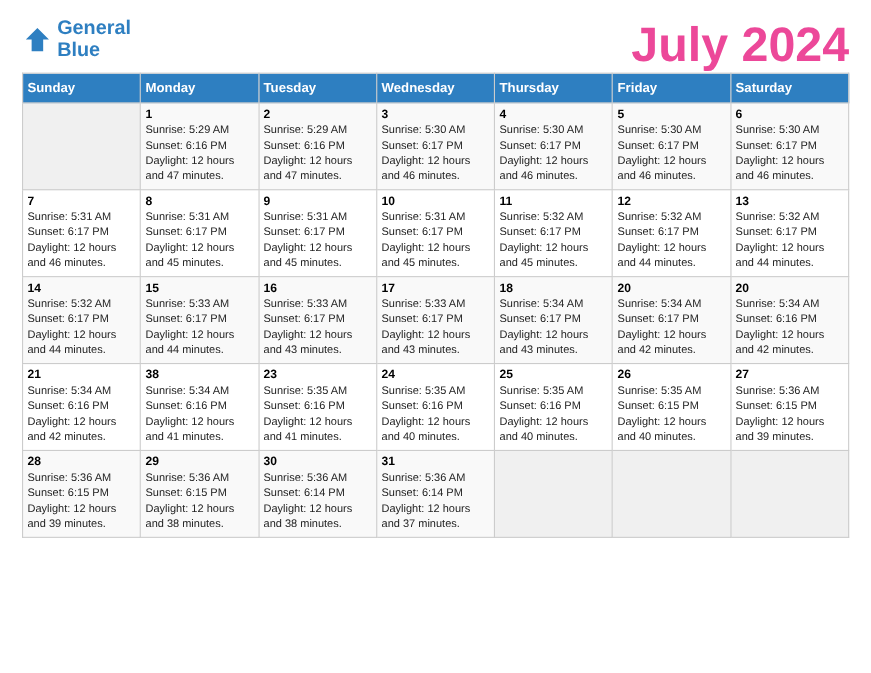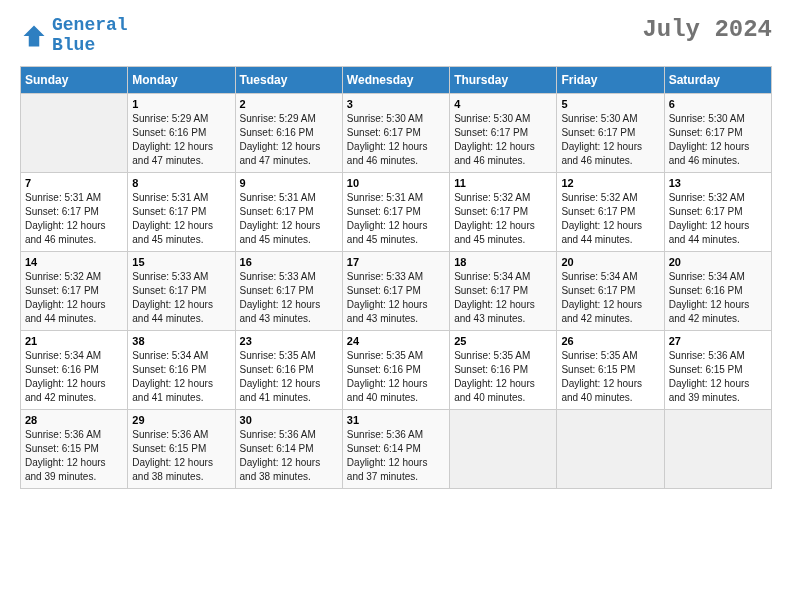--- a/index.html
+++ b/index.html
@@ -7,22 +7,21 @@
       font-family: Arial, sans-serif;
       background: #fff;
       width: 792px;
       min-height: 612px;
       padding: 16px 20px;
     }
     .header-area {
       display: flex;
       justify-content: space-between;
       align-items: flex-start;
-      margin-bottom: 10px;
-      font-family: Liberation Mono, monospace;
+      margin-bottom: 0;
     }
     .logo {
       display: flex;
       align-items: center;
       gap: 4px;
     }
     .logo-text {
       font-size: 18px;
       font-weight: bold;
       color: #1a3a5c;
@@ -32,23 +31,23 @@
       color: #2e7fc1;
     }
     .logo-icon {
       width: 28px;
       height: 28px;
     }
     .title-area {
       text-align: right;
     }
     .main-title {
-      font-size: 24px;
+      font-size: 44px;
       font-weight: bold;
-      color: #737373;
+      color: #ec4899;
     }
     .subtitle {
       font-size: 14px;
       color: #333;
     }
     table {
       width: 100%;
       border-collapse: collapse;
       font-size: 10.5px;
     }

